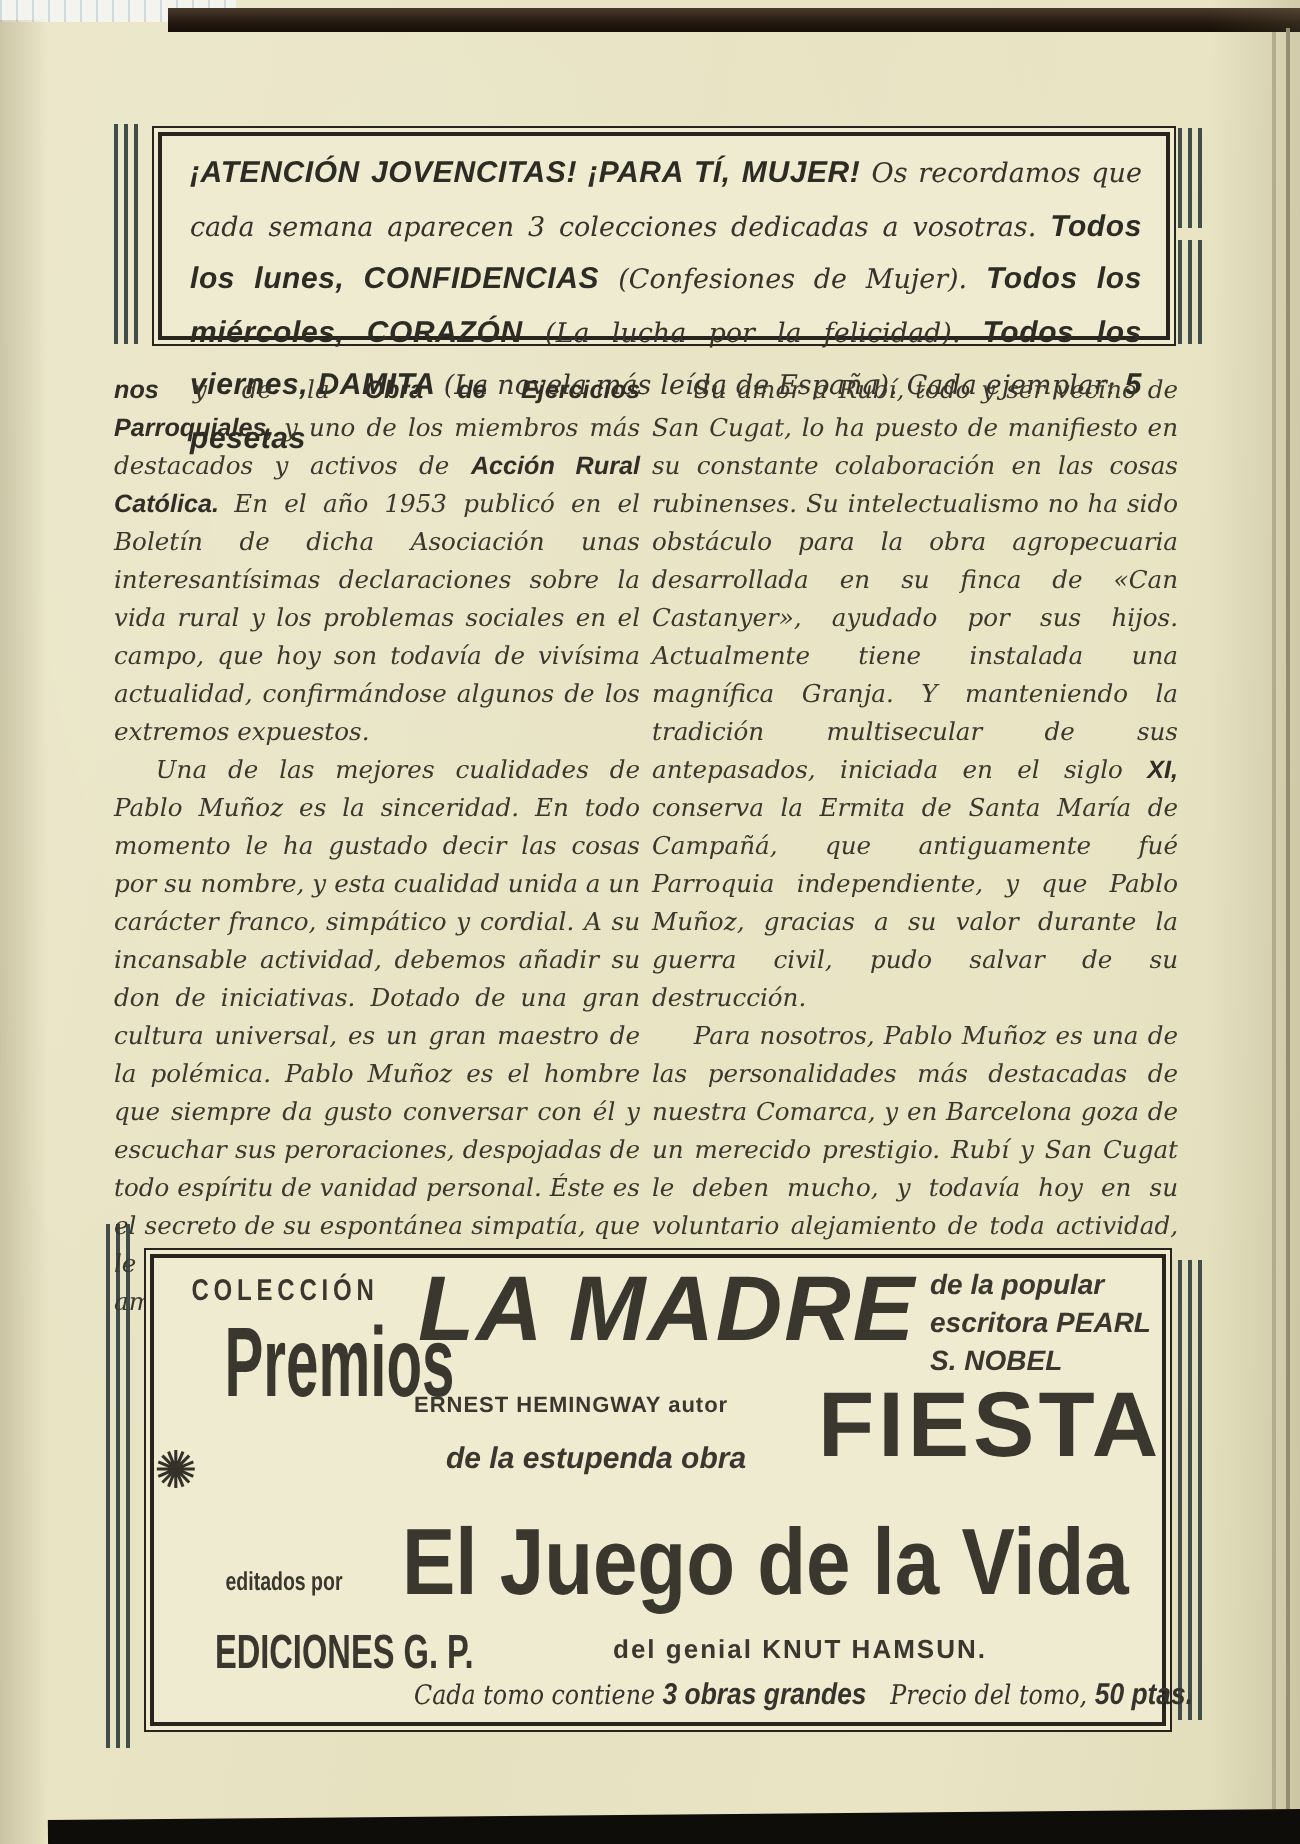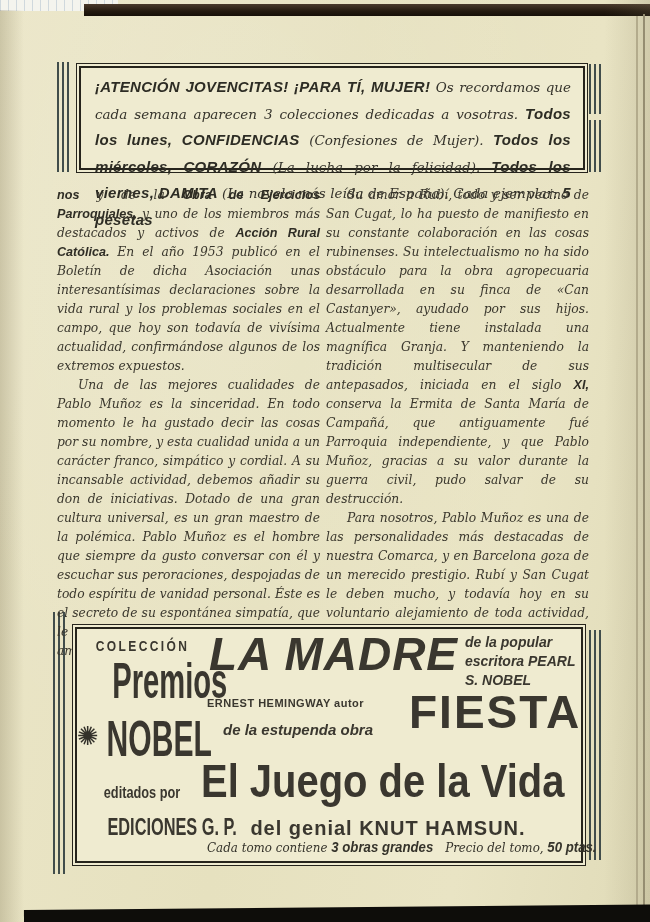--- a/index.html
+++ b/index.html
@@ -61,33 +61,33 @@
   .disp { font-family:"Liberation Sans", sans-serif; font-weight:700; color:#3a372f; }
   .ad-bottom .abs { position:absolute; }
   .left-stack-item { display:inline-block; white-space:nowrap; }
   .colec-label { left:4px; top:12px; width:130px; text-align:center; font-size:15px; letter-spacing:3px; }
   .colec-label .left-stack-item { transform:scaleX(.8); transform-origin:center; }
   .premios { left:4px; top:28px; width:130px; text-align:center; font-size:47px; line-height:56px; }
   .premios .left-stack-item { transform:scale(.62,1.05); transform-origin:center; }
   .nobel { left:4px; top:86px; width:130px; text-align:center; font-size:47px; line-height:56px; }
   .nobel .left-stack-item { transform:scale(.64,1.05); transform-origin:center; }
   .star { left:4px; top:96px; font-size:26px; color:#33312a; font-family:"DejaVu Sans", sans-serif; }
-  .editados { left:4px; top:158px; width:130px; text-align:center; font-size:17px; }
+  .editados { left:4px; top:158px; width:130px; text-align:center; font-size:13px; }
   .editados .left-stack-item { transform:scaleX(.75); transform-origin:center; }
   .ediciones { left:4px; top:188px; width:130px; text-align:left; font-size:24px; }
   .ediciones .left-stack-item { transform:scaleX(.68); transform-origin:center; }
 
   .la-madre { left:136px; top:2px; font-size:46px; line-height:54px; letter-spacing:1px; white-space:nowrap;font-style:italic; }
   .pearl { left:392px; top:8px; width:112px; font-style:italic; font-size:14px; line-height:19px; }
   .hem1 { left:134px; top:72px; font-size:11px; letter-spacing:.5px; white-space:nowrap; }
   .hem2 { left:150px; top:96px; font-style:italic; font-size:15px; white-space:nowrap; }
   .fiesta { left:336px; top:60px; font-size:46px; line-height:54px; letter-spacing:2px; }
   .juego { left:128px; top:126px; font-size:47px; line-height:60px; white-space:nowrap;
     transform:scaleX(.85); transform-origin:left center; }
-  .hamsun { left:128px; top:192px; width:374px; text-align:center; font-size:20px; letter-spacing:1px; }
+  .hamsun { left:140px; top:192px; width:374px; text-align:center; font-size:13px; letter-spacing:1px; }
   .ad-footer-line { left:134px; top:212px; white-space:nowrap; color:#35332b;
     transform:scaleX(.88); transform-origin:left center; }
   .ad-footer-line .seg-script { font-size:13.5px; }
   .ad-footer-line .seg-bold { font-size:15px; }
 </style>
 </head>
 <body>
 
 <div class="scan">
 
@@ -122,23 +122,20 @@
   </div>
 
   <div class="adbox ad-bottom">
     <div class="abs disp colec-label">
       <span class="left-stack-item">COLECCIÓN</span>
     </div>
     <div class="abs disp premios">
       <span class="left-stack-item">Premios</span>
     </div>
     <div class="abs star">✺</div>
-    <div class="abs disp nobel">
-      <span class="left-stack-item">NOBEL</span>
-    </div>
     <div class="abs disp editados">
       <span class="left-stack-item">editados por</span>
     </div>
     <div class="abs disp ediciones">
       <span class="left-stack-item">EDICIONES G. P.</span>
     </div>
 
     <div class="abs disp la-madre">LA MADRE</div>
     <div class="abs disp pearl">de la popular escritora PEARL S. NOBEL</div>
     <div class="abs disp hem1">ERNEST HEMINGWAY autor</div>

